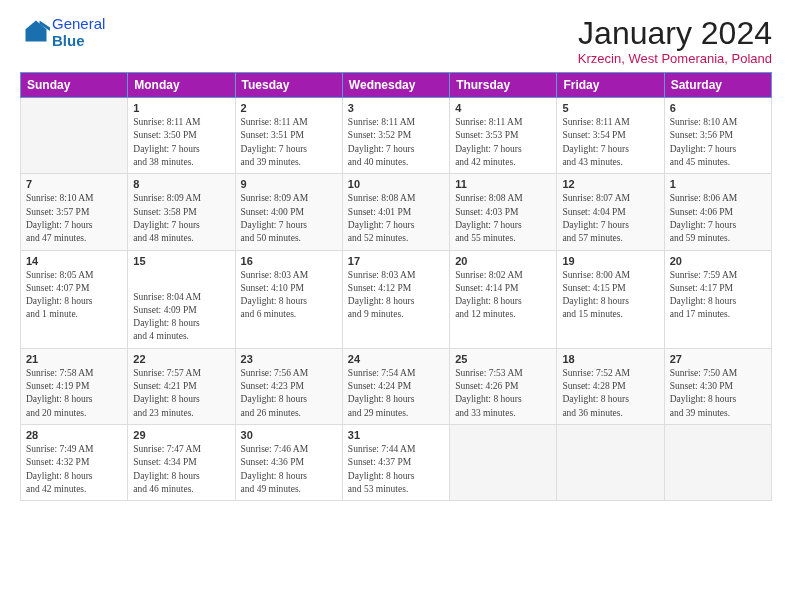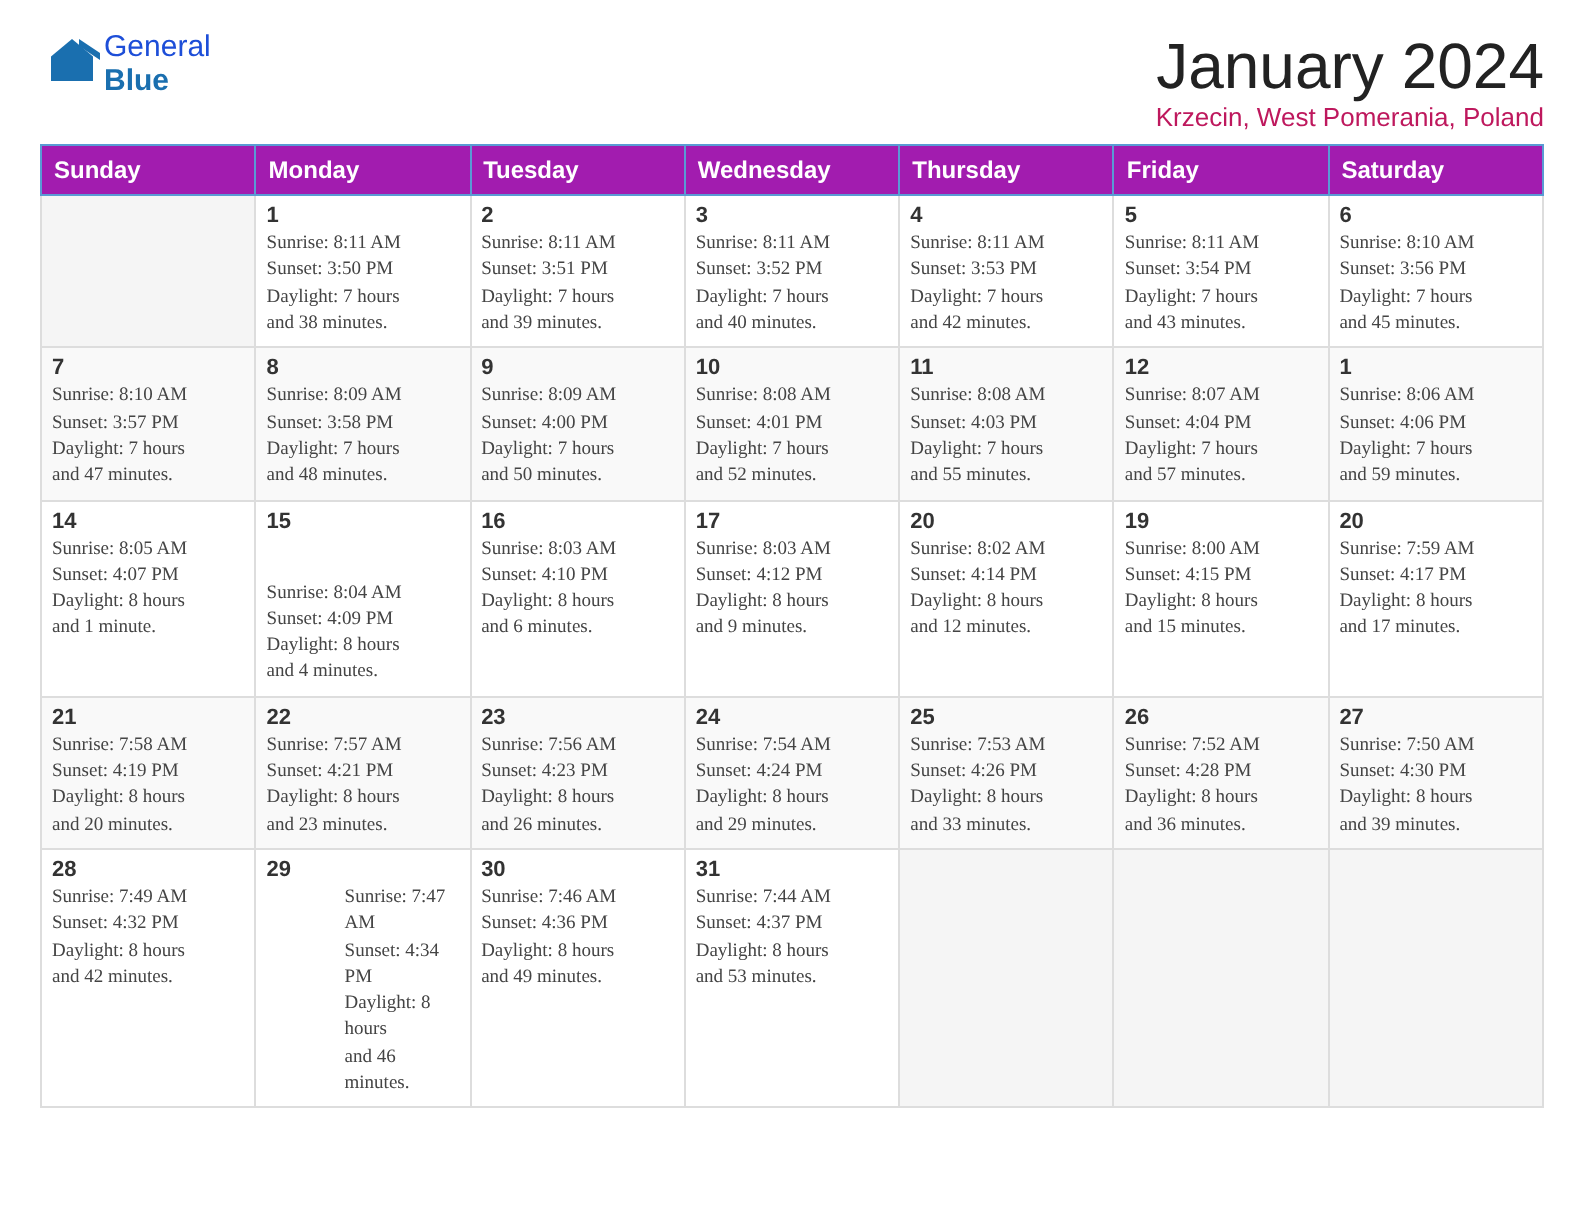--- a/index.html
+++ b/index.html
@@ -294,21 +294,21 @@
 and 29 minutes.</div>
         </td>
         <td>
           <span class="day-number">25</span>
           <div class="day-info" style="white-space: pre-line;">Sunrise: 7:53 AM
 Sunset: 4:26 PM
 Daylight: 8 hours
 and 33 minutes.</div>
         </td>
         <td>
-          <span class="day-number">26</span>
+          <span class="day-number">18</span>
           <div class="day-info" style="white-space: pre-line;">Sunrise: 7:52 AM
 Sunset: 4:28 PM
 Daylight: 8 hours
 and 36 minutes.</div>
         </td>
         <td>
           <span class="day-number">27</span>
           <div class="day-info" style="white-space: pre-line;">Sunrise: 7:50 AM
 Sunset: 4:30 PM
 Daylight: 8 hours
@@ -318,21 +318,21 @@
       <tr>
         <td>
           <span class="day-number">28</span>
           <div class="day-info" style="white-space: pre-line;">Sunrise: 7:49 AM
 Sunset: 4:32 PM
 Daylight: 8 hours
 and 42 minutes.</div>
         </td>
         <td>
           <span class="day-number">29</span>
-          <div class="day-info" style="white-space: pre-line; margin-left: 39px;">Sunrise: 7:47 AM
+          <div class="day-info" style="white-space: pre-line;">Sunrise: 7:47 AM
 Sunset: 4:34 PM
 Daylight: 8 hours
 and 46 minutes.</div>
         </td>
         <td>
           <span class="day-number">30</span>
           <div class="day-info" style="white-space: pre-line;">Sunrise: 7:46 AM
 Sunset: 4:36 PM
 Daylight: 8 hours
 and 49 minutes.</div>

